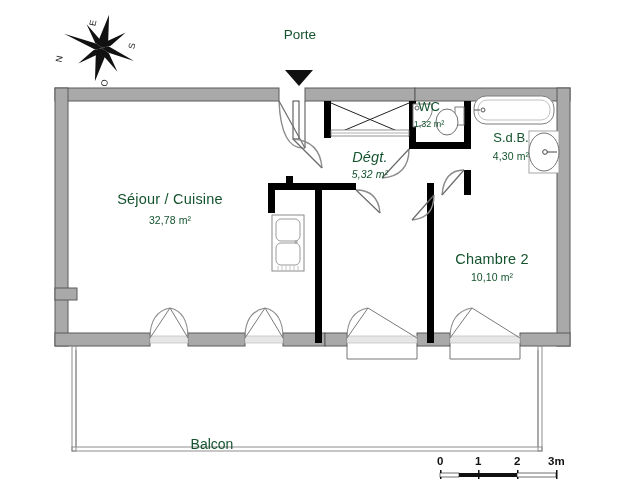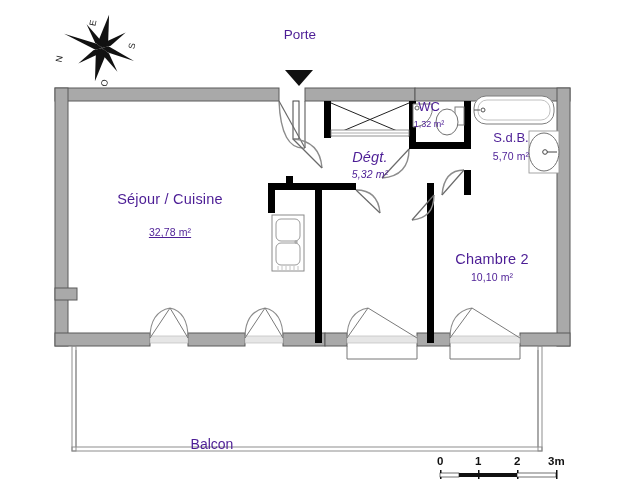--- a/index.html
+++ b/index.html
@@ -23,21 +23,21 @@
   svg.plan {
     position: absolute;
     left: 0; top: 0;
     width: 640px;
     height: 480px;
     display: block;
   }
   .lbl {
     position: absolute;
     font-family: "Liberation Sans", sans-serif;
-    color: #4c1d95;
+    color: #14532d;
     white-space: nowrap;
     line-height: 1.12;
     text-align: center;
   }
   .room-name {
     font-size: 14.5px;
     letter-spacing: 0.2px;
   }
   .room-area {
     font-size: 10.5px;
@@ -279,36 +279,36 @@
 
   <div class="lbl entry-label" style="left:247px; top:27px; width:106px;">
     <div>Porte</div>
   </div>
   <svg style="position:absolute; left:281px; top:68px; width:36px; height:20px;" viewBox="0 0 36 20">
     <polygon points="4,2 32,2 18,18" fill="#111"></polygon>
   </svg>
 
   <div class="lbl" style="left:60px; top:191px; width:220px;">
     <div class="room-name">Séjour / Cuisine</div>
-    <div class="room-area" style="margin-top:20px;text-decoration:underline;">32,78 m²</div>
+    <div class="room-area" style="margin-top:8px;">32,78 m²</div>
   </div>
 
   <div class="lbl" style="left:320px; top:149px; width:100px;font-style:italic;">
     <div class="room-name">Dégt.</div>
     <div class="room-area" style="margin-top:4px;">5,32 m²</div>
   </div>
 
   <div class="lbl" style="left:398px; top:100px; width:62px;">
     <div class="small-name">WC</div>
     <div class="tiny-area" style="margin-top:4px;">1,32 m²</div>
   </div>
 
   <div class="lbl" style="left:466px; top:131px; width:90px;">
     <div class="small-name">S.d.B.</div>
-    <div class="room-area" style="margin-top:5px;">5,70 m²</div>
+    <div class="room-area" style="margin-top:5px;">4,30 m²</div>
   </div>
 
 
   <div class="lbl" style="left:437px; top:251px; width:110px;">
     <div class="room-name">Chambre 2</div>
     <div class="room-area" style="margin-top:5px;">10,10 m²</div>
   </div>
 
   <div class="lbl" style="left:122px; top:389px; width:180px;margin-top:48px;">
     <div class="balcon-name">Balcon</div>

